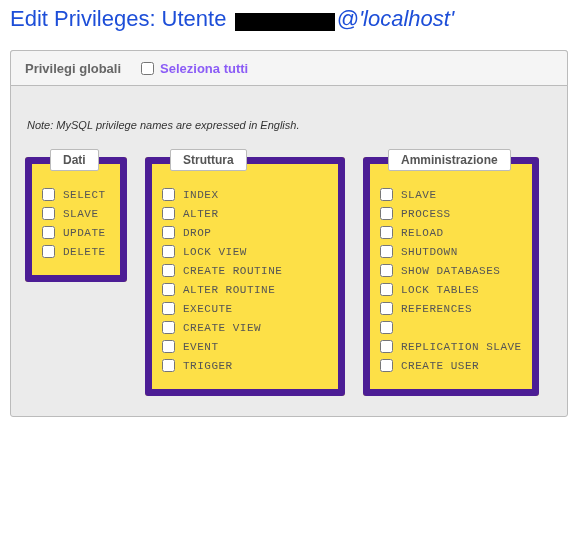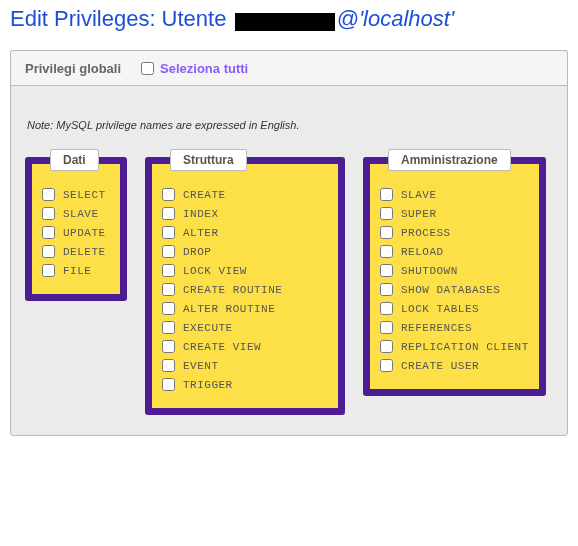--- a/index.html
+++ b/index.html
@@ -140,36 +140,28 @@
             <span>SLAVE</span>
           </label>
           <label class="priv-item">
             <input type="checkbox" style="">
             <span>UPDATE</span>
           </label>
           <label class="priv-item">
             <input type="checkbox" style="">
             <span>DELETE</span>
           </label>
-          <label class="priv-item">
-            <input type="checkbox" style="">
-            <span>FILE</span>
-          </label>
         </div>
     </fieldset>
 
     <fieldset class="group col-struttura">
       <legend>Struttura</legend>
       <div>
           <label class="priv-item">
             <input type="checkbox" style="">
-            <span>CREATE</span>
-          </label>
-          <label class="priv-item">
-            <input type="checkbox" style="">
             <span>INDEX</span>
           </label>
           <label class="priv-item">
             <input type="checkbox" style="">
             <span>ALTER</span>
           </label>
           <label class="priv-item">
             <input type="checkbox" style="">
             <span>DROP</span>
           </label>
@@ -206,24 +198,20 @@
 
     <fieldset class="group col-amm">
       <legend>Amministrazione</legend>
       <div>
           <label class="priv-item">
             <input type="checkbox" style="">
             <span>SLAVE</span>
           </label>
           <label class="priv-item">
             <input type="checkbox" style="">
-            <span>SUPER</span>
-          </label>
-          <label class="priv-item">
-            <input type="checkbox" style="">
             <span>PROCESS</span>
           </label>
           <label class="priv-item">
             <input type="checkbox" style="">
             <span>RELOAD</span>
           </label>
           <label class="priv-item">
             <input type="checkbox" style="">
             <span>SHUTDOWN</span>
           </label>
@@ -234,21 +222,24 @@
           <label class="priv-item">
             <input type="checkbox" style="">
             <span>LOCK TABLES</span>
           </label>
           <label class="priv-item">
             <input type="checkbox" style="">
             <span>REFERENCES</span>
           </label>
           <label class="priv-item">
             <input type="checkbox" style="">
-            <span>REPLICATION CLIENT</span>
+          </label>
+          <label class="priv-item">
+            <input type="checkbox" style="">
+            <span>REPLICATION SLAVE</span>
           </label>
           <label class="priv-item">
             <input type="checkbox" style="">
             <span>CREATE USER</span>
           </label>
         </div>
     </fieldset>
 
   </div>
 </div>

